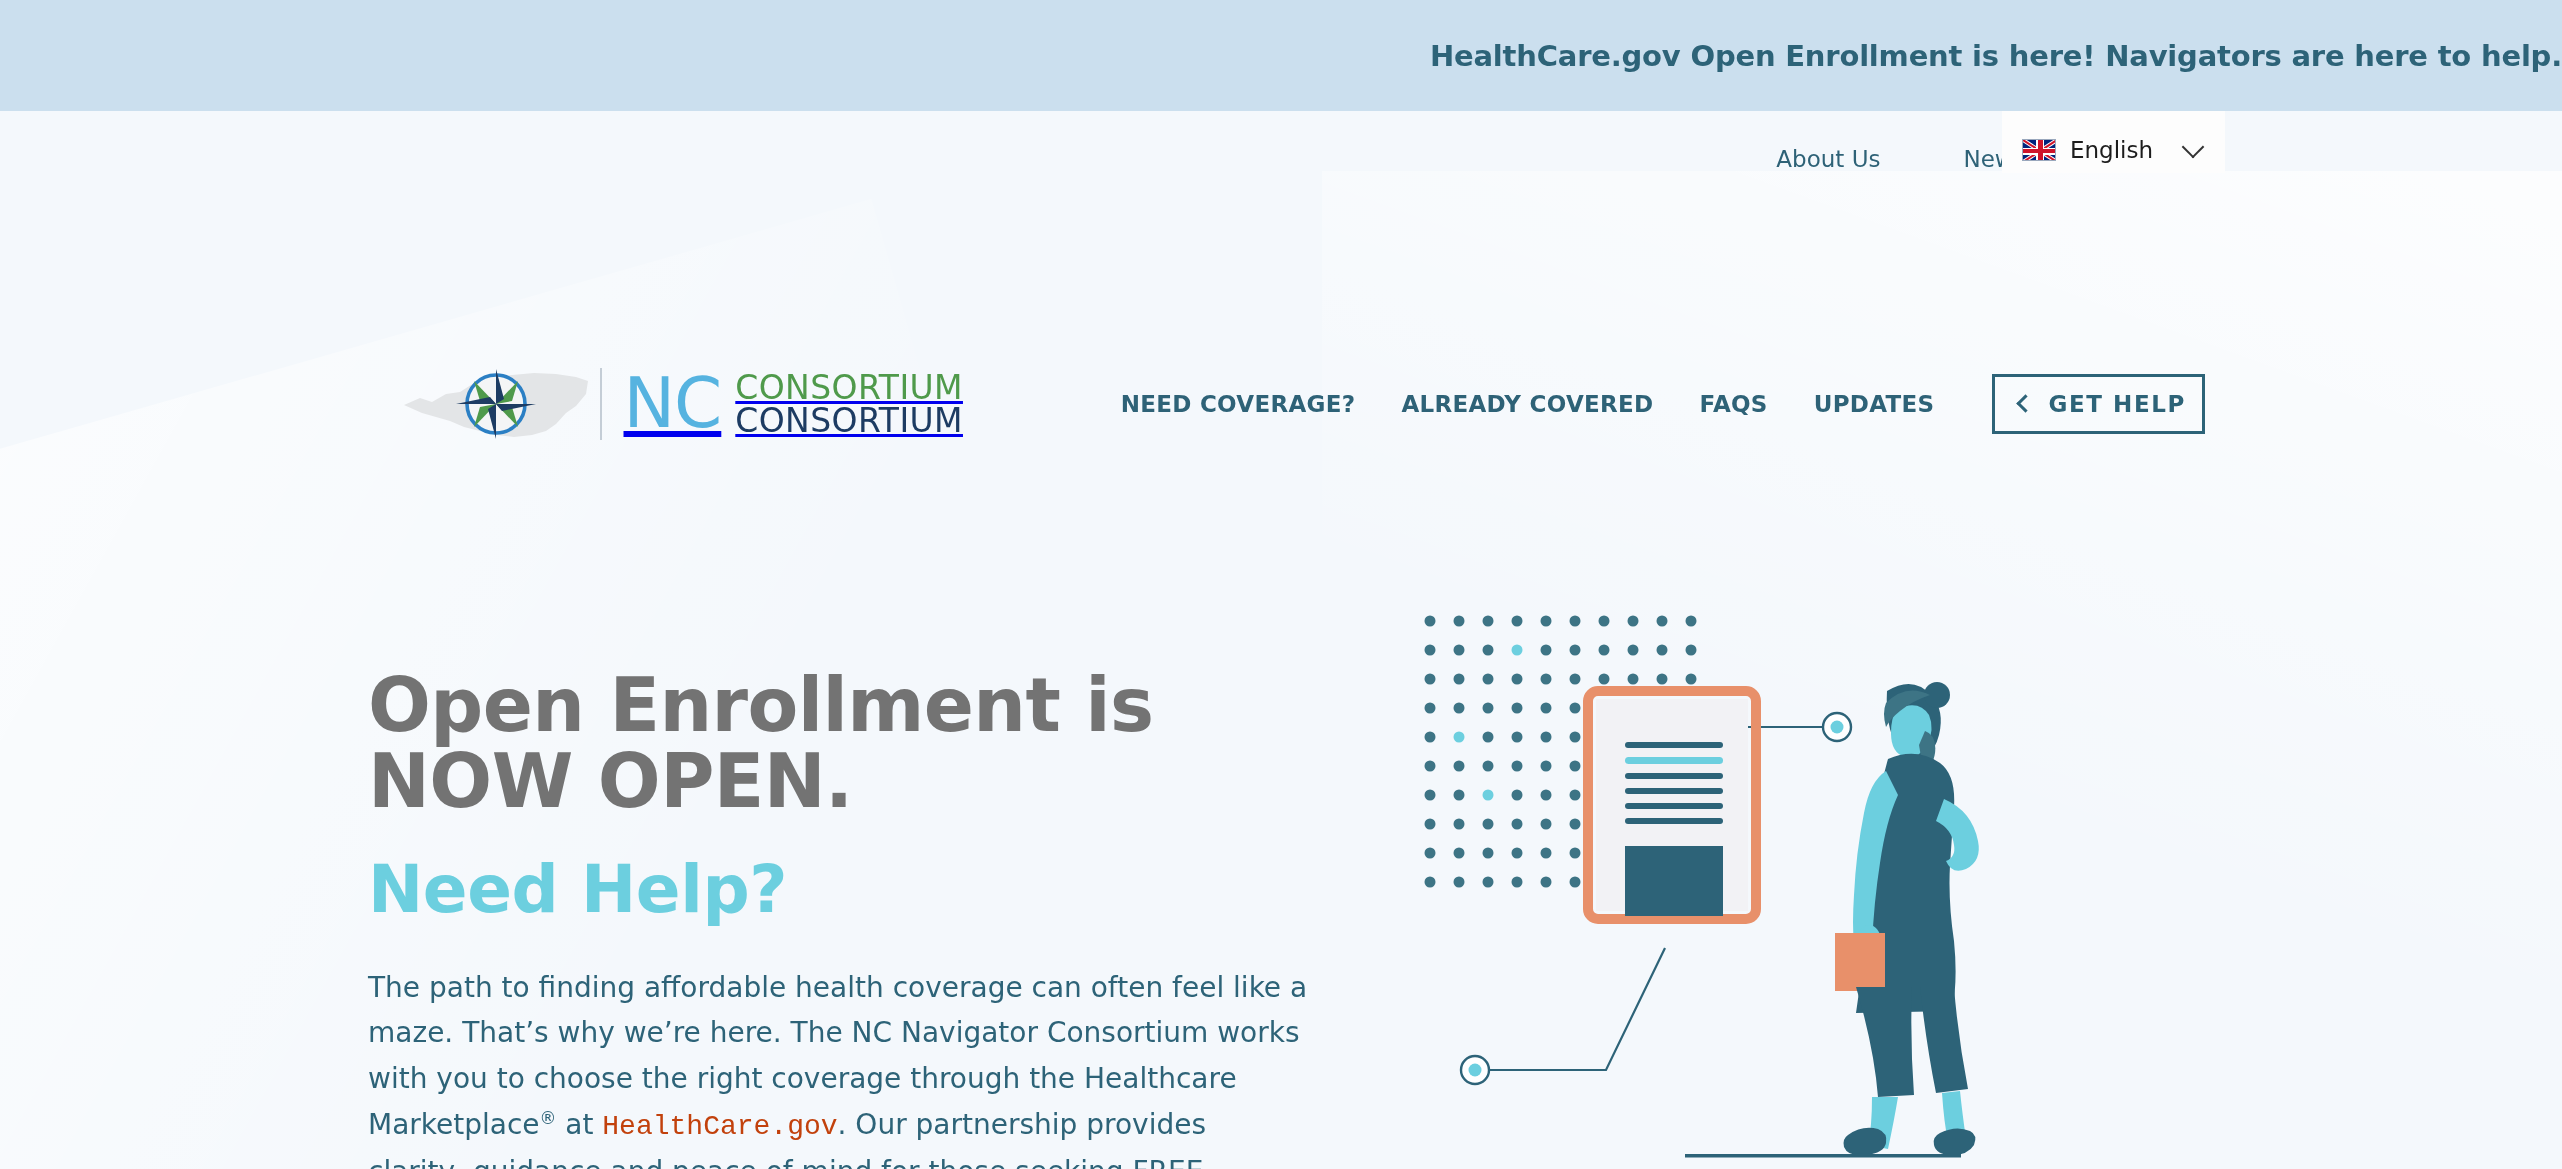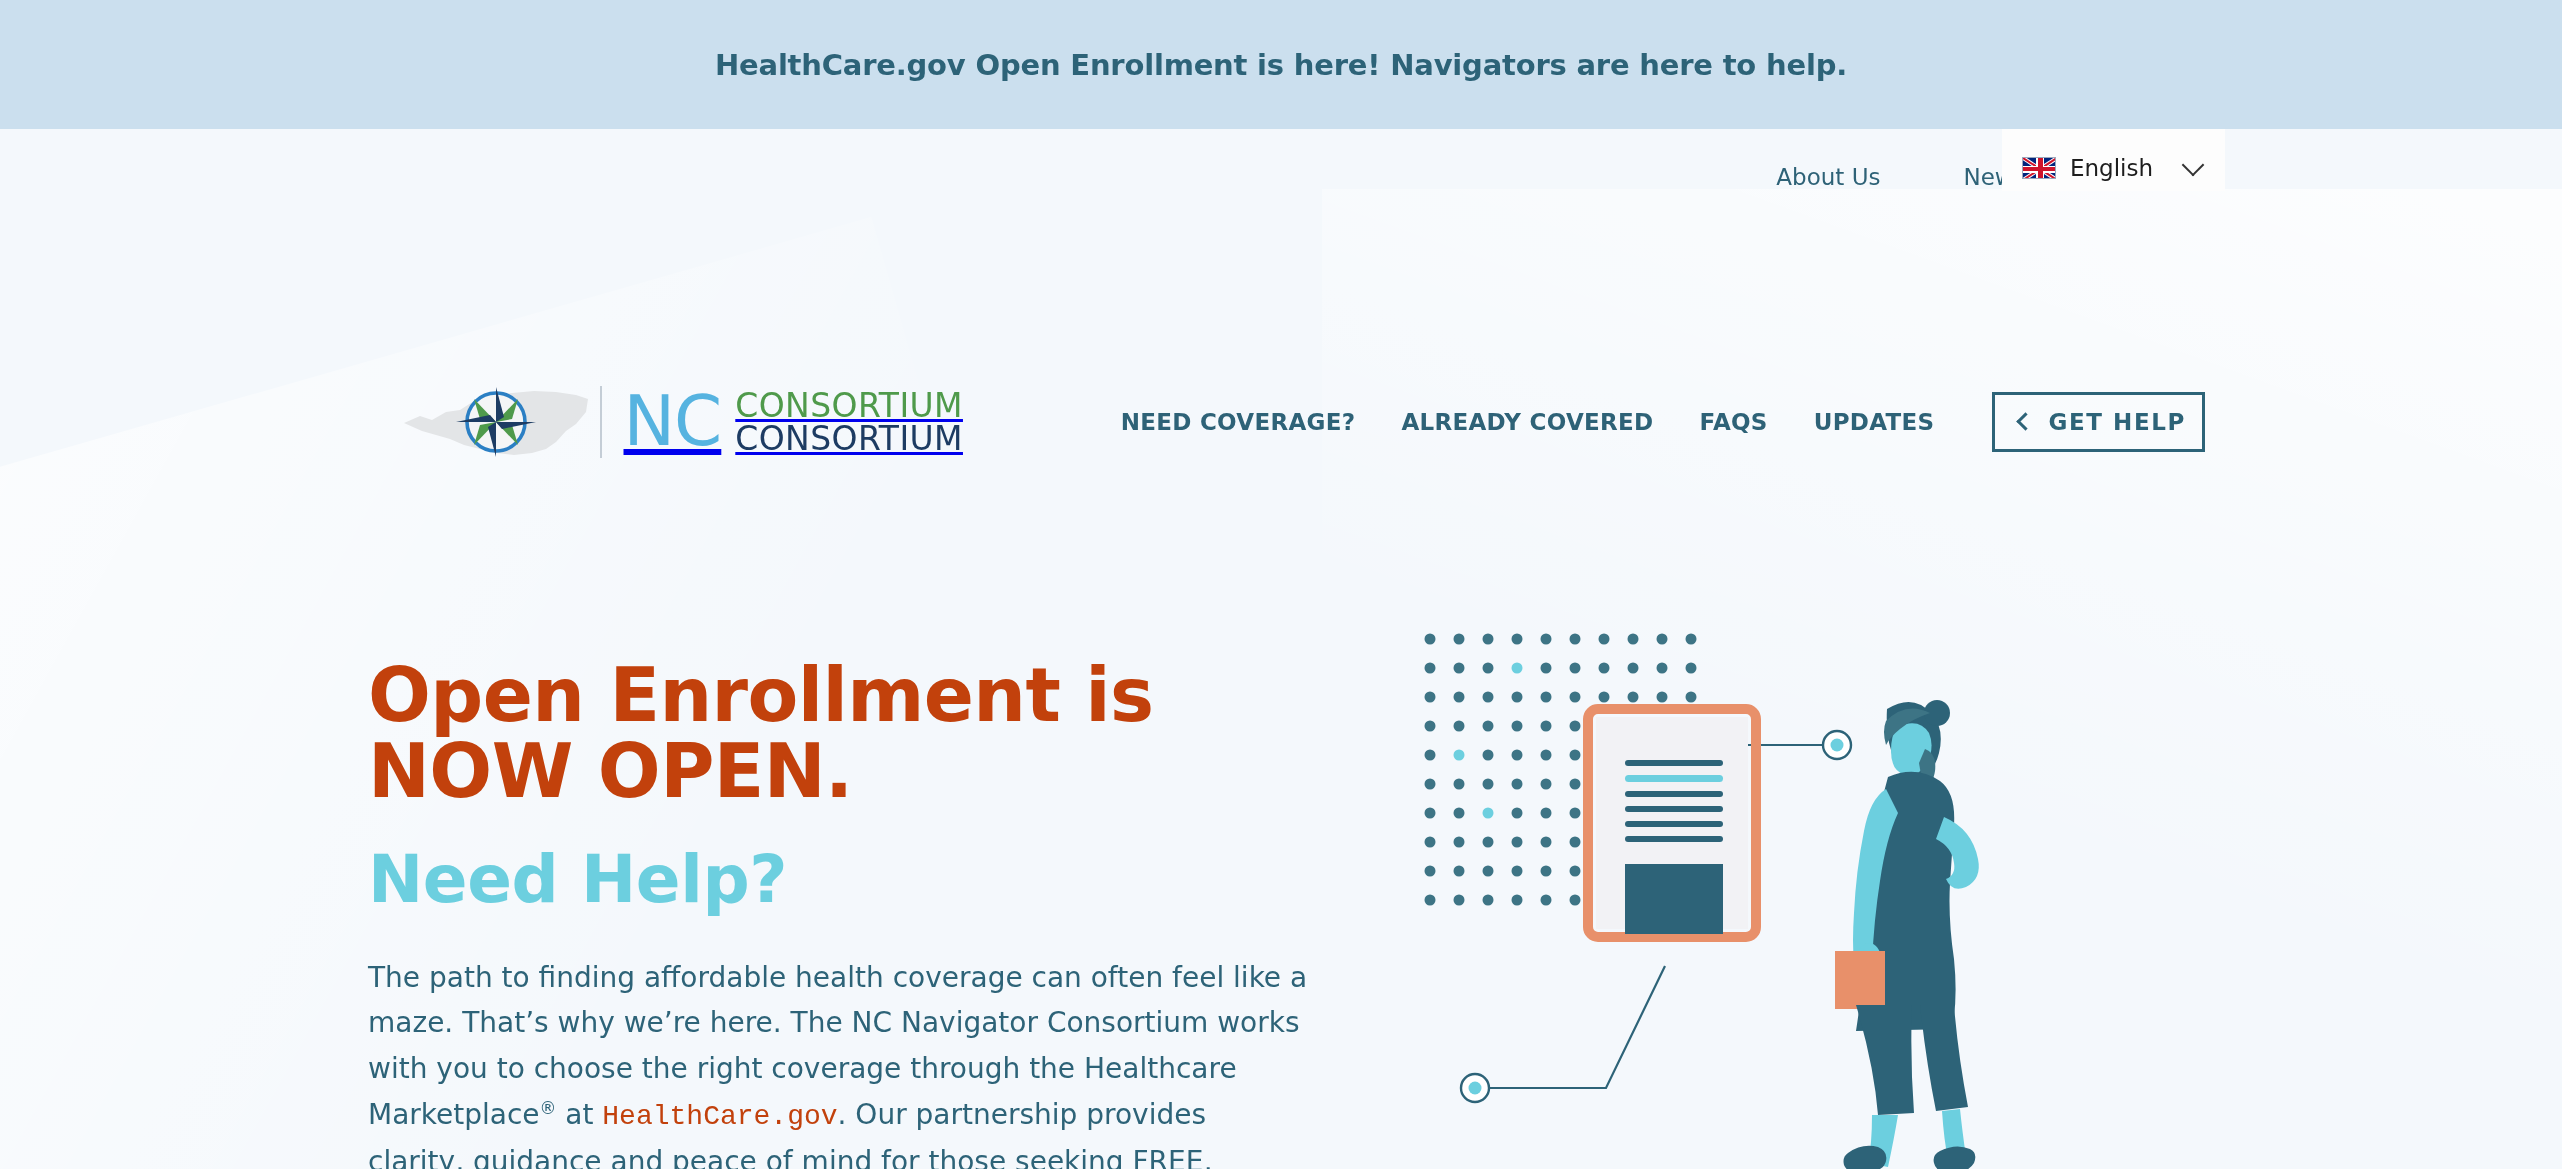--- a/index.html
+++ b/index.html
@@ -6,25 +6,25 @@
   html, body {
     width: 2562px; height: 1169px;
     overflow: hidden;
     background: #f4f8fc;
     font-family: "Liberation Sans", sans-serif;
   }
 
   
   .announcement {
     width: 100%;
-    height: 129px;
+    height: 111px;
     background: #cbdfee;
     display: flex;
     align-items: center;
-    justify-content: center;
+    justify-content: flex-end;
   }
   .announcement-text {
     font-family: "DejaVu Sans", sans-serif;
     font-size: 29px;
     font-weight: 700;
     color: #2d6378;
     letter-spacing: -0.2px;
     white-space: nowrap;
   }
 
@@ -214,24 +214,25 @@
   .hero-copy {
     position: absolute;
     left: 368px;
     top: 528px;
     width: 1020px;
   }
   .hero-title {
     font-family: "DejaVu Sans", sans-serif;
     font-size: 74px;
     font-weight: 700;
-    color: #c2410c;
+    color: #737373;
     line-height: 1.03;
     letter-spacing: -0.6px;
     max-width: 800px;
+    margin-top: 28px;
   }
   .hero-subtitle {
     font-family: "DejaVu Sans", sans-serif;
     font-size: 66px;
     font-weight: 700;
     color: #6ccfdf;
     line-height: 1.05;
     margin-top: 36px;
     letter-spacing: -0.4px;
   }

